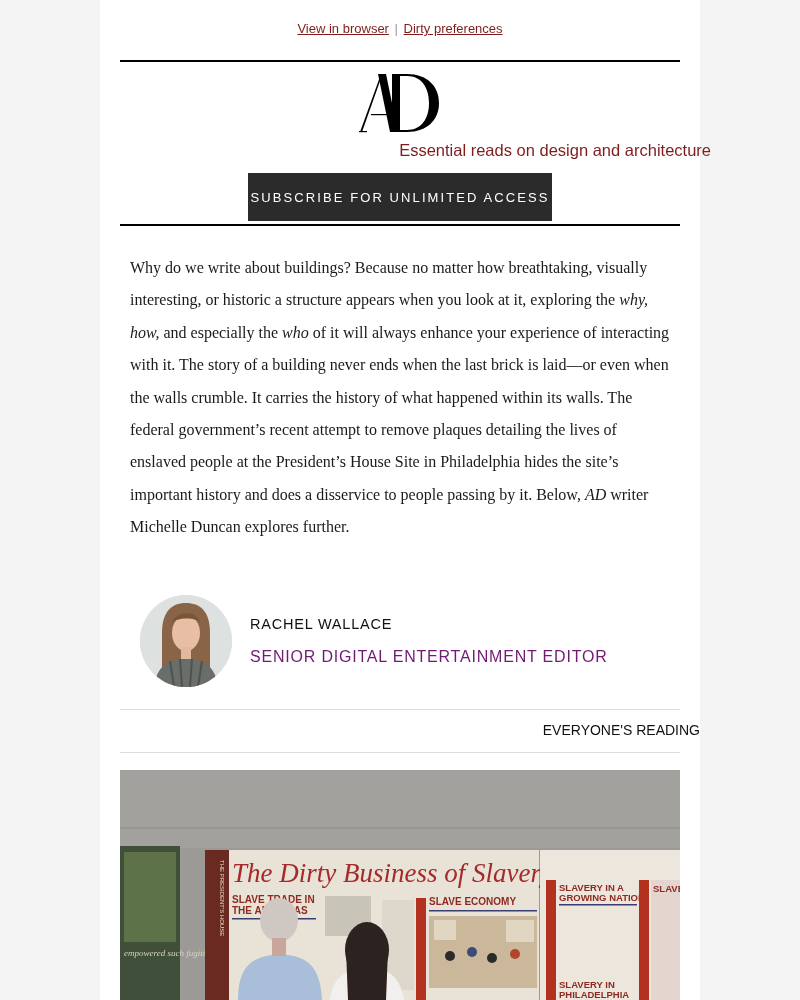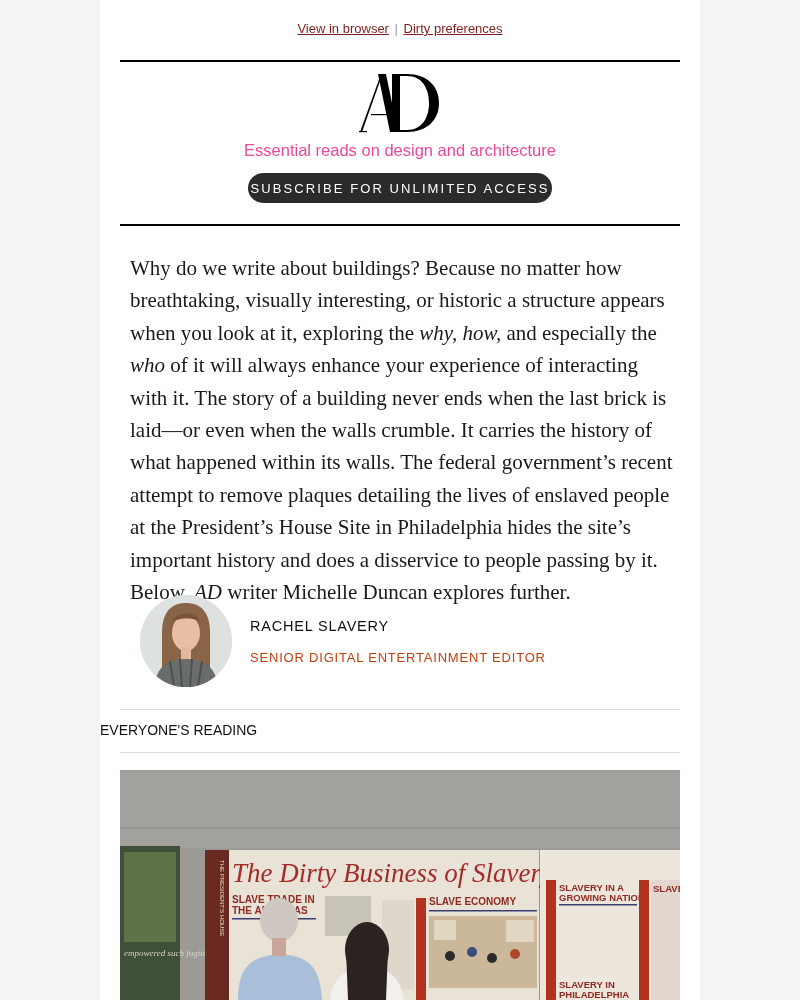--- a/index.html
+++ b/index.html
@@ -15,46 +15,46 @@
   }
   .preheader a { color: #7f1d1d; text-decoration: underline; }
   .preheader .sep { color: #999999; margin: 0 2px; }
   .rule-dark { position: absolute; left: 20px; width: 560px; height: 1.5px; background: #000; }
   .rule-light { position: absolute; left: 20px; width: 560px; height: 1px; background: #dddddd; }
   .logo {
     position: absolute; top: 72px; left: 0; width: 600px; height: 62px;
     display: flex; justify-content: center;
   }
   .tagline {
-    position: absolute; top: 141px; left: 0; width: 600px; text-align: center;
-    font-size: 16.5px; color: #ec4899;
+    position: absolute; top: 141px; left: 11px; width: 600px; text-align: right;
+    font-size: 16.5px; color: #7f1d1d;
   }
   .subscribe-btn {
-    position: absolute; top: 173px; left: 148px; width: 304px; height: 30px;
+    position: absolute; top: 173px; left: 148px; width: 304px; height: 48px;
     background: #2b2b2b; color: #ffffff; font-size: 13px; letter-spacing: 2.1px;
-    display: flex; align-items: center; justify-content: center; text-decoration: none; border-radius: 17px;
+    display: flex; align-items: center; justify-content: center; text-decoration: none;
   }
   .intro {
     position: absolute; top: 252px; left: 30px; width: 545px;
-    font-family: "Liberation Serif", serif; font-size: 21px; line-height: 32.4px; color: #1a1a1a;
+    font-family: "Liberation Serif", serif; font-size: 16px; line-height: 32.4px; color: #1a1a1a;
   }
   .intro em { font-style: italic; }
   .author {
     position: absolute; top: 595px; left: 40px; width: 520px; height: 92px;
     display: flex; align-items: center;
   }
   .avatar {
     width: 92px; height: 92px; border-radius: 50%; overflow: hidden; flex-shrink: 0;
     background: #dfe3e2; position: relative;
   }
   .author-text { margin-left: 18px; }
   .author-name { font-size: 14.5px; color: #111; letter-spacing: 0.8px; }
-  .author-role { font-size: 13px; color: #c2410c; letter-spacing: 0.8px; margin-top: 16px; }
+  .author-role { font-size: 16px; color: #701a75; letter-spacing: 0.8px; margin-top: 16px; }
   .section-label {
-    position: absolute; top: 722px; left: 0; width: 600px; text-align: left;
+    position: absolute; top: 722px; left: 0; width: 600px; text-align: right;
     font-size: 14px; color: #111;
   }
   .hero {
     position: absolute; top: 770px; left: 20px; width: 560px; height: 230px; overflow: hidden;
     background: #9a9895;
   }
 </style>
 </head>
 <body>
 
@@ -94,21 +94,21 @@
         <rect width="92" height="92" fill="#dde2e0"></rect>
         <path d="M22,92 L22,38 C22,14 34,8 46,8 C60,8 70,16 70,38 L70,92 Z" fill="#8a6446"></path>
         <ellipse cx="46" cy="38" rx="14" ry="18" fill="#e8bfa4"></ellipse>
         <path d="M14,92 C16,72 28,64 46,64 C64,64 76,72 78,92 Z" fill="#6a6e6a"></path>
         <path d="M30,66 L34,92 M40,64 L42,92 M52,64 L50,92 M62,66 L58,92" stroke="#3c403c" stroke-width="2" opacity="0.6"></path>
         <rect x="41" y="52" width="10" height="12" fill="#e3b89d"></rect>
         <path d="M32,28 C34,16 58,14 60,28 C58,22 36,22 32,28 Z" fill="#7a5538"></path>
       </svg>
     </div>
     <div class="author-text">
-      <div class="author-name">RACHEL SLAVERY</div>
+      <div class="author-name">RACHEL WALLACE</div>
       <div class="author-role">SENIOR DIGITAL ENTERTAINMENT EDITOR</div>
     </div>
   </div>
 
   <div class="rule-light" style="top:709px;"></div>
   <div class="section-label">EVERYONE'S READING</div>
   <div class="rule-light" style="top:752px;"></div>
 
   <a href="#" class="hero">
     <svg width="560" height="230" viewBox="0 0 560 230">

